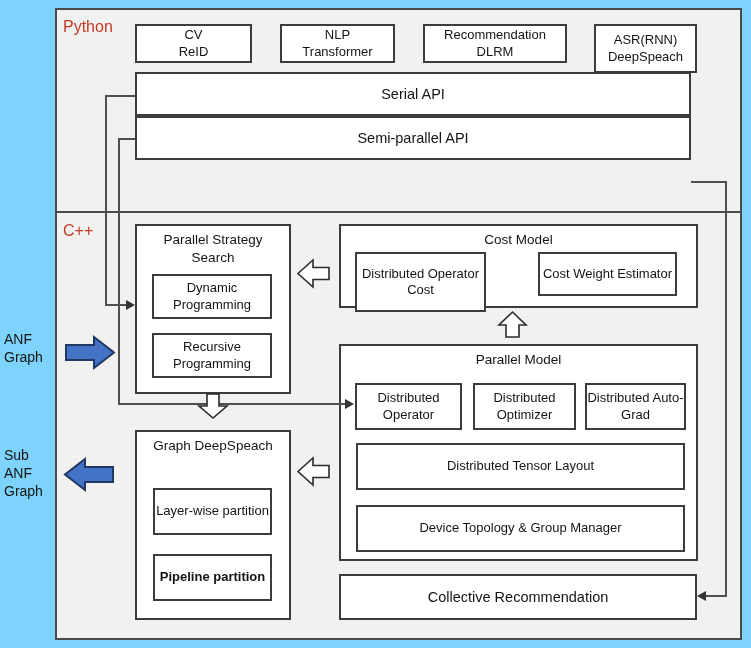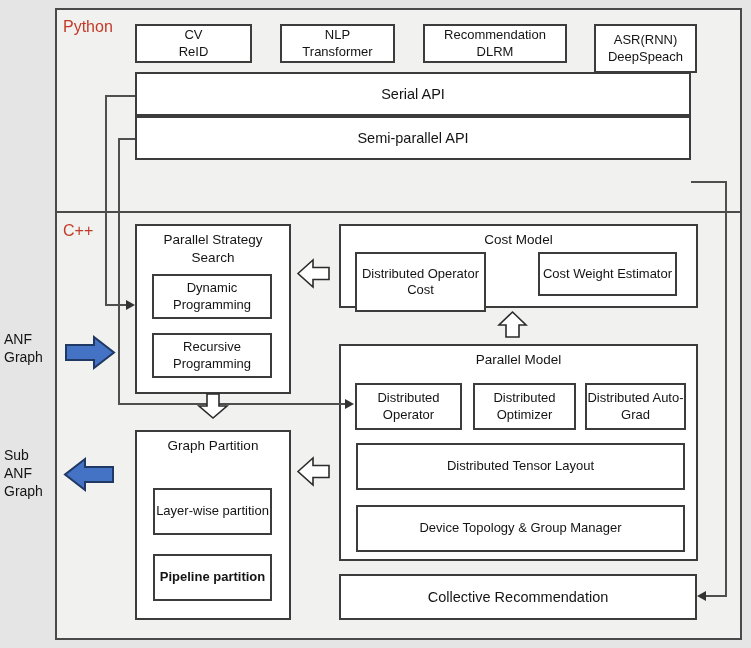--- a/index.html
+++ b/index.html
@@ -5,21 +5,21 @@
   :root{
     --accent-red:#c43a28;
     --arrow-blue:#4472c4;
     --arrow-blue-border:#1f3864;
     --line:#4f4f4f;
     --box-border:#3c3c3c;
   }
   html,body{margin:0;padding:0;background:#ffffff;}
   .canvas{
     position:relative;width:751px;height:648px;overflow:hidden;
-    font-family:"Liberation Sans", sans-serif;color:#141414;background:#e5e5e5;
+    font-family:"Liberation Sans", sans-serif;color:#141414;background:#7dd3fc;
   }
   .outer{
     position:absolute;left:55px;top:8px;width:687px;height:632px;
     box-sizing:border-box;border:2px solid #4a4a4a;background:#f1f1ef;
   }
   .divider{position:absolute;left:55px;top:211px;width:687px;height:2px;background:#4a4a4a;}
   .section-label{position:absolute;font-size:16px;color:var(--accent-red);z-index:3;}
   .box{
     position:absolute;box-sizing:border-box;background:#ffffff;
     border:2px solid var(--box-border);display:flex;flex-direction:column;
@@ -99,21 +99,21 @@
   <div class="group" style="left:339px;top:344px;width:359px;height:217px;">
     <div class="group-title">Parallel Model</div>
     <div class="inner" style="left:14px;top:37px;width:107px;height:47px;">Distributed Operator</div>
     <div class="inner" style="left:132px;top:37px;width:103px;height:47px;">Distributed Optimizer</div>
     <div class="inner" style="left:244px;top:37px;width:101px;height:47px;">Distributed Auto-Grad</div>
     <div class="inner" style="left:15px;top:97px;width:329px;height:47px;">Distributed Tensor Layout</div>
     <div class="inner" style="left:15px;top:159px;width:329px;height:47px;">Device Topology &amp; Group Manager</div>
   </div>
 
   <div class="group" style="left:135px;top:430px;width:156px;height:190px;">
-    <div class="group-title">Graph Partition</div>
+    <div class="group-title">Graph DeepSpeach</div>
     <div class="inner" style="left:16px;top:56px;width:119px;height:47px;">Layer-wise partition</div>
     <div class="inner" style="left:16px;top:122px;width:119px;height:47px;font-weight:bold;">Pipeline partition</div>
   </div>
 
   <div class="box bar" style="left:339px;top:574px;width:358px;height:46px;">Collective Recommendation</div>
 
   <div class="seg" style="left:105px;top:95px;width:30px;height:2px;"></div>
   <div class="seg" style="left:105px;top:95px;width:2px;height:211px;"></div>
   <div class="seg" style="left:105px;top:304px;width:22px;height:2px;"></div>
   <div class="ah-right" style="left:126px;top:300px;"></div>

